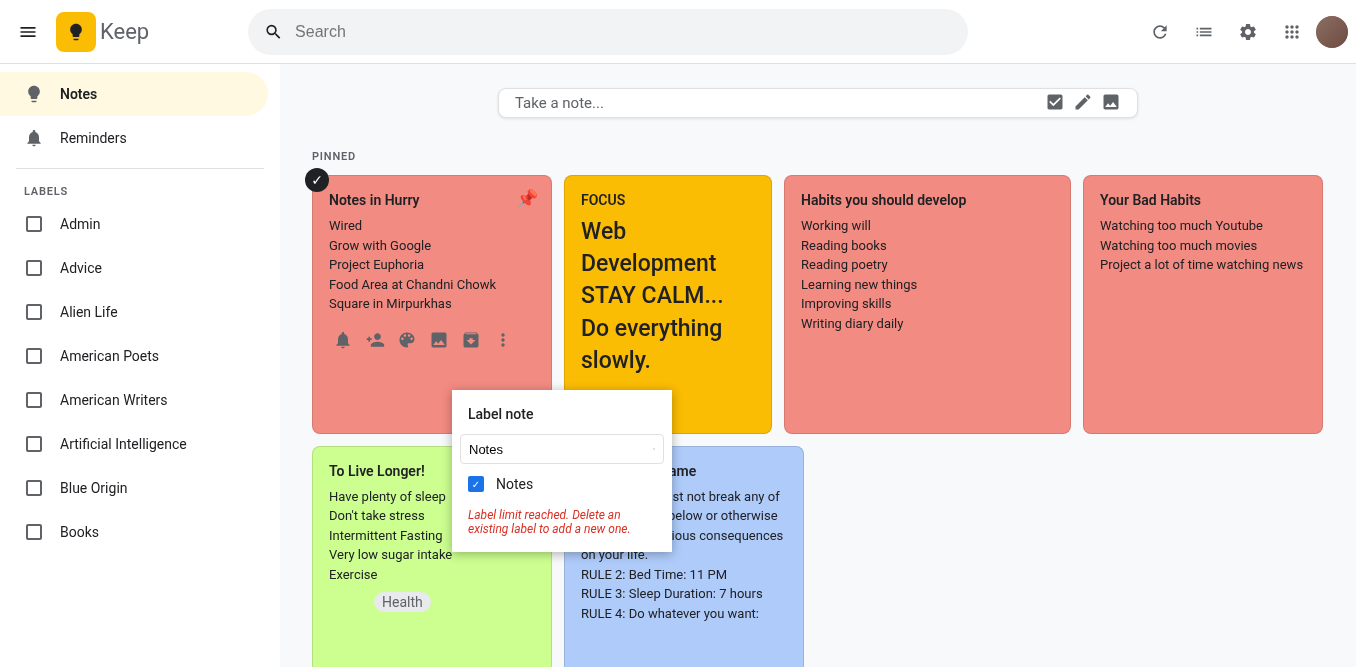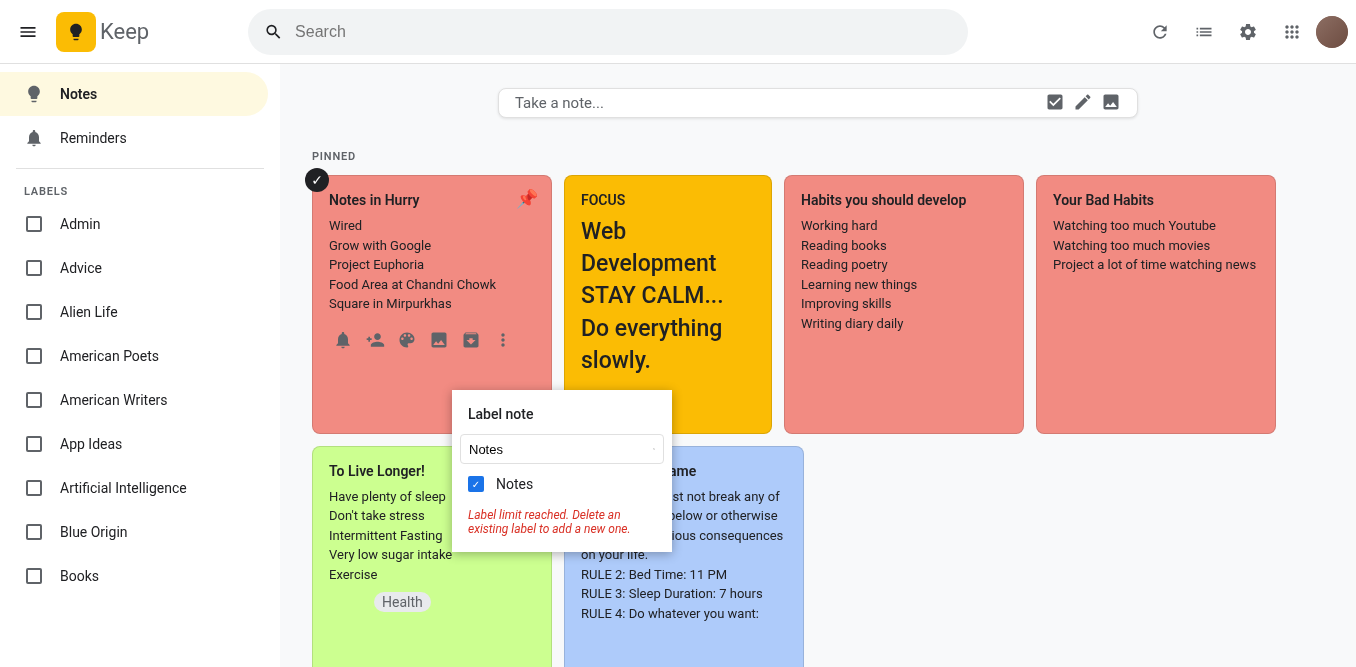--- a/index.html
+++ b/index.html
@@ -289,26 +289,20 @@
     <div class="sidebar-item">
       <div class="sidebar-icon">
           <span class="label-icon"></span>
         </div>
       <span>American Writers</span>
     </div>
     <div class="sidebar-item">
       <div class="sidebar-icon">
           <span class="label-icon"></span>
         </div>
-      <span>App Ideas</span>
-    </div>
-    <div class="sidebar-item">
-      <div class="sidebar-icon">
-          <span class="label-icon"></span>
-        </div>
       <span>Artificial Intelligence</span>
     </div>
     <div class="sidebar-item">
       <div class="sidebar-icon">
           <span class="label-icon"></span>
         </div>
       <span>Blue Origin</span>
     </div>
     <div class="sidebar-item">
       <div class="sidebar-icon">
@@ -397,24 +391,24 @@
         </div>
         <div class="note-actions">
           <div class="note-action-btn">
               <svg viewBox="0 0 24 24" width="16" height="16">
                 <path d="M12 22c1.1 0 2-.9 2-2h-4c0 1.1.9 2 2 2zm6-6v-5c0-3.07-1.64-5.64-4.5-6.32V4c0-.83-.67-1.5-1.5-1.5s-1.5.67-1.5 1.5v.68C7.63 5.36 6 7.92 6 11v5l-2 2v1h16v-1l-2-2z"></path>
               </svg>
             </div>
         </div>
       </div>
 
-      <div class="note-card card-red" style="width:240px;">
+      <div class="note-card card-red" style="width:287px;">
         <div class="note-title">Habits you should develop</div>
         <div class="note-body">
-          <div>Working hard</div>
+          <div>Working will</div>
           <div>Reading books</div>
           <div>Reading poetry</div>
           <div>Learning new things</div>
           <div>Improving skills</div>
           <div>Writing diary daily</div>
         </div>
         <div class="note-actions">
           <div class="note-action-btn">
               <svg viewBox="0 0 24 24" width="16" height="16">
                 <path d="M12 22c1.1 0 2-.9 2-2h-4c0 1.1.9 2 2 2zm6-6v-5c0-3.07-1.64-5.64-4.5-6.32V4c0-.83-.67-1.5-1.5-1.5s-1.5.67-1.5 1.5v.68C7.63 5.36 6 7.92 6 11v5l-2 2v1h16v-1l-2-2z"></path>

